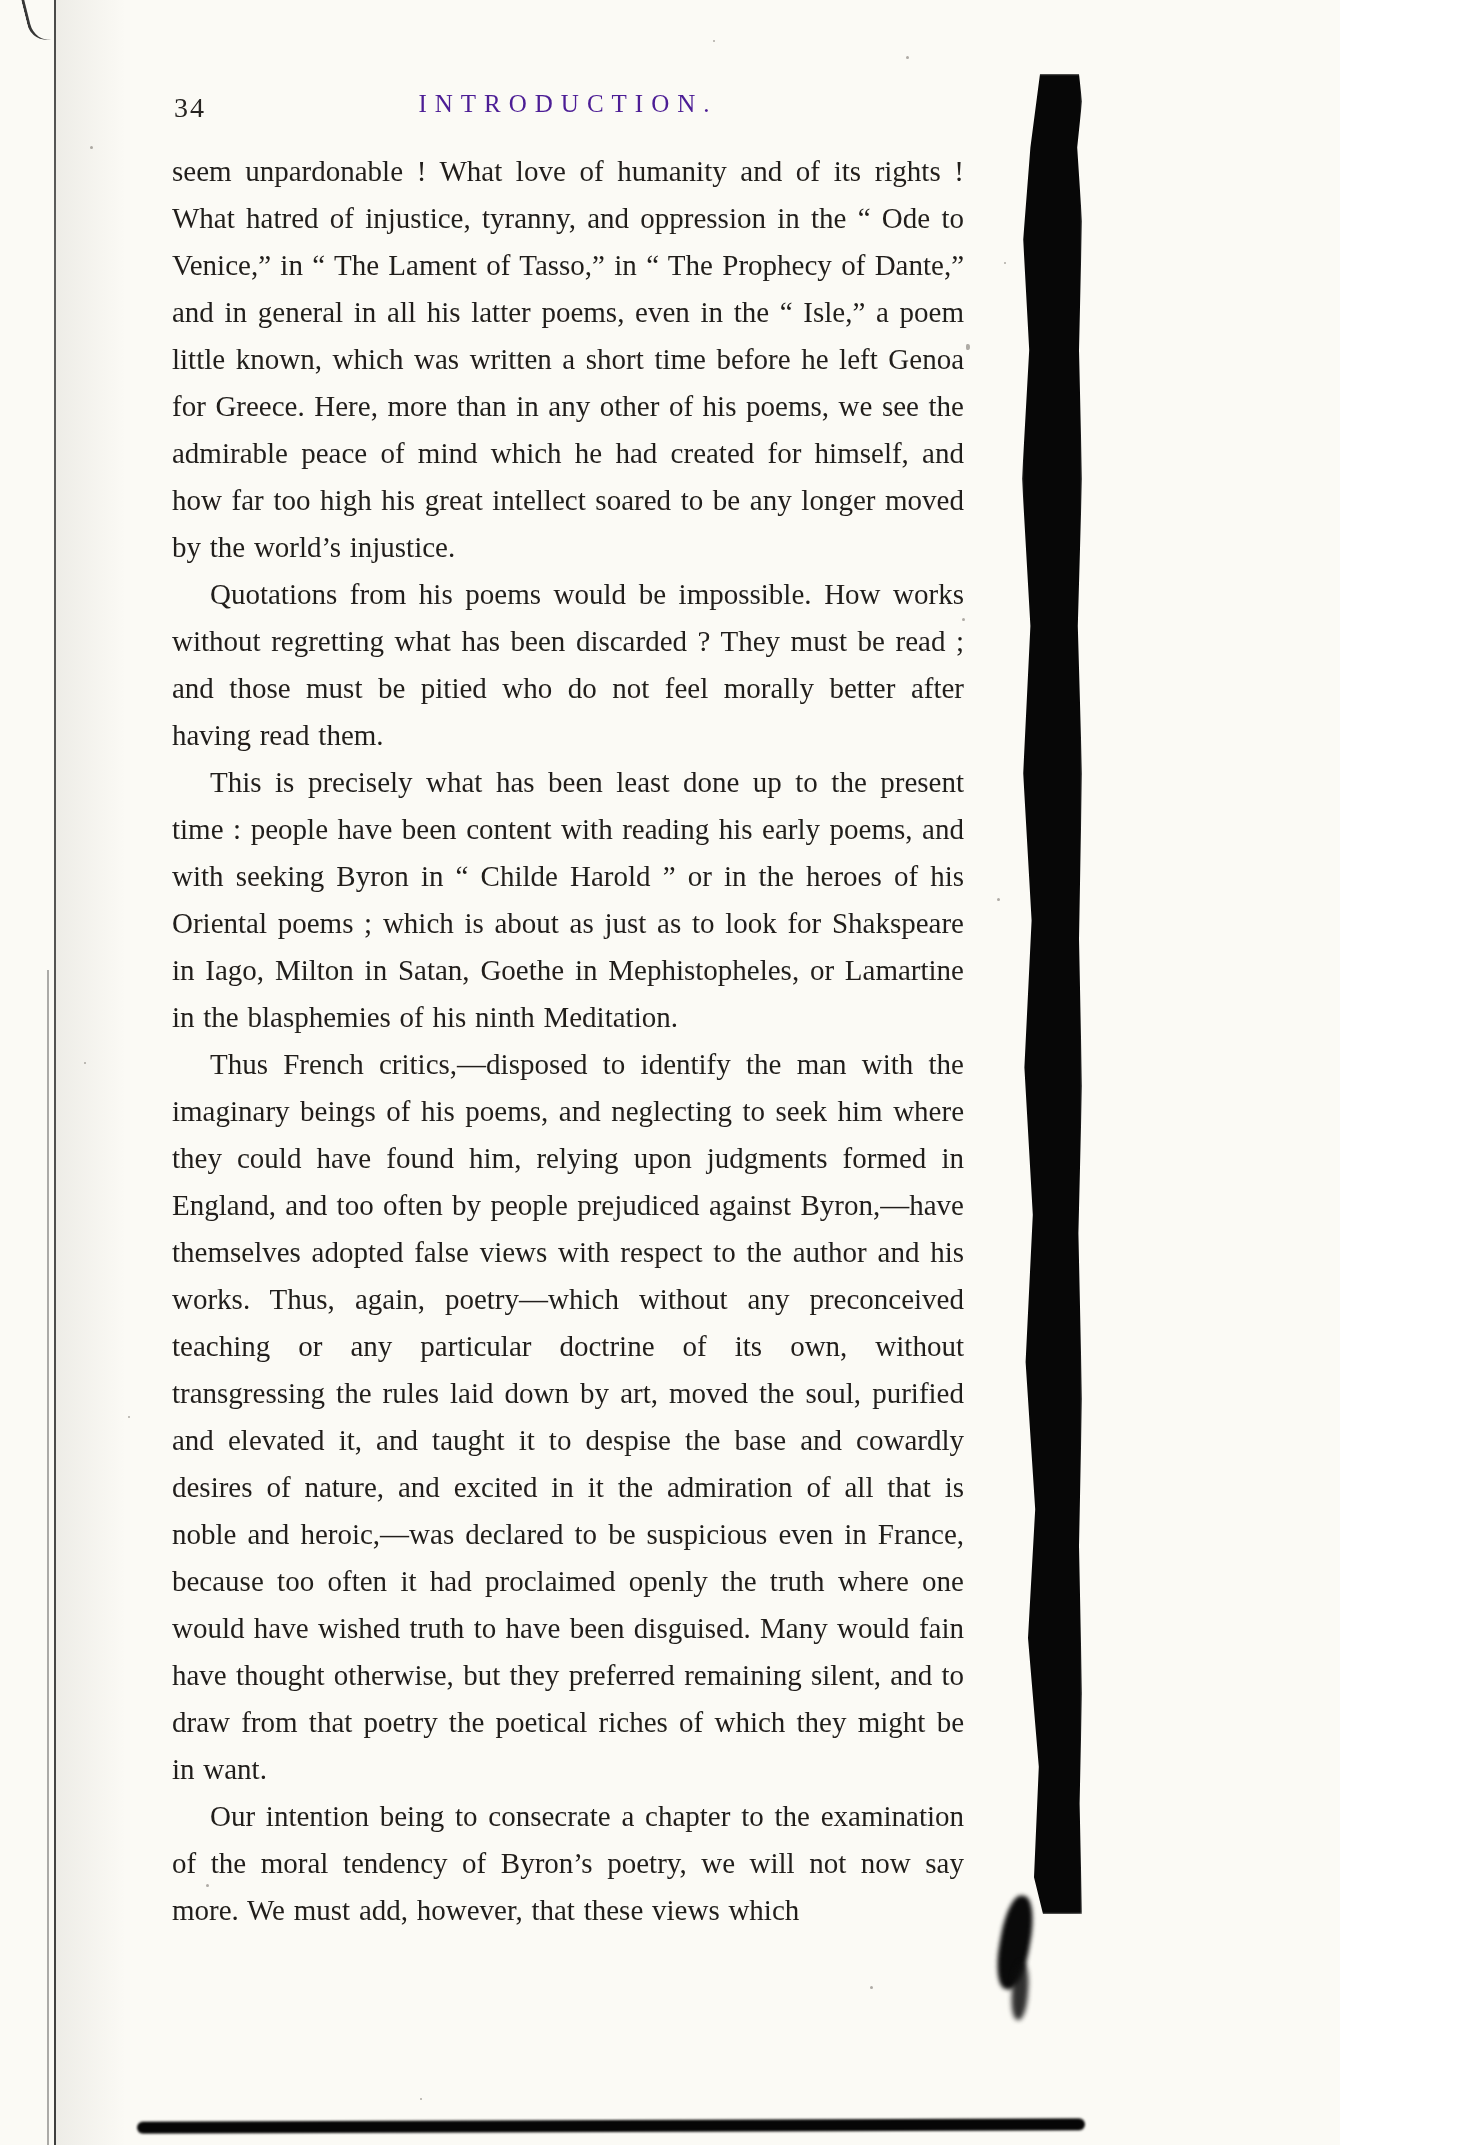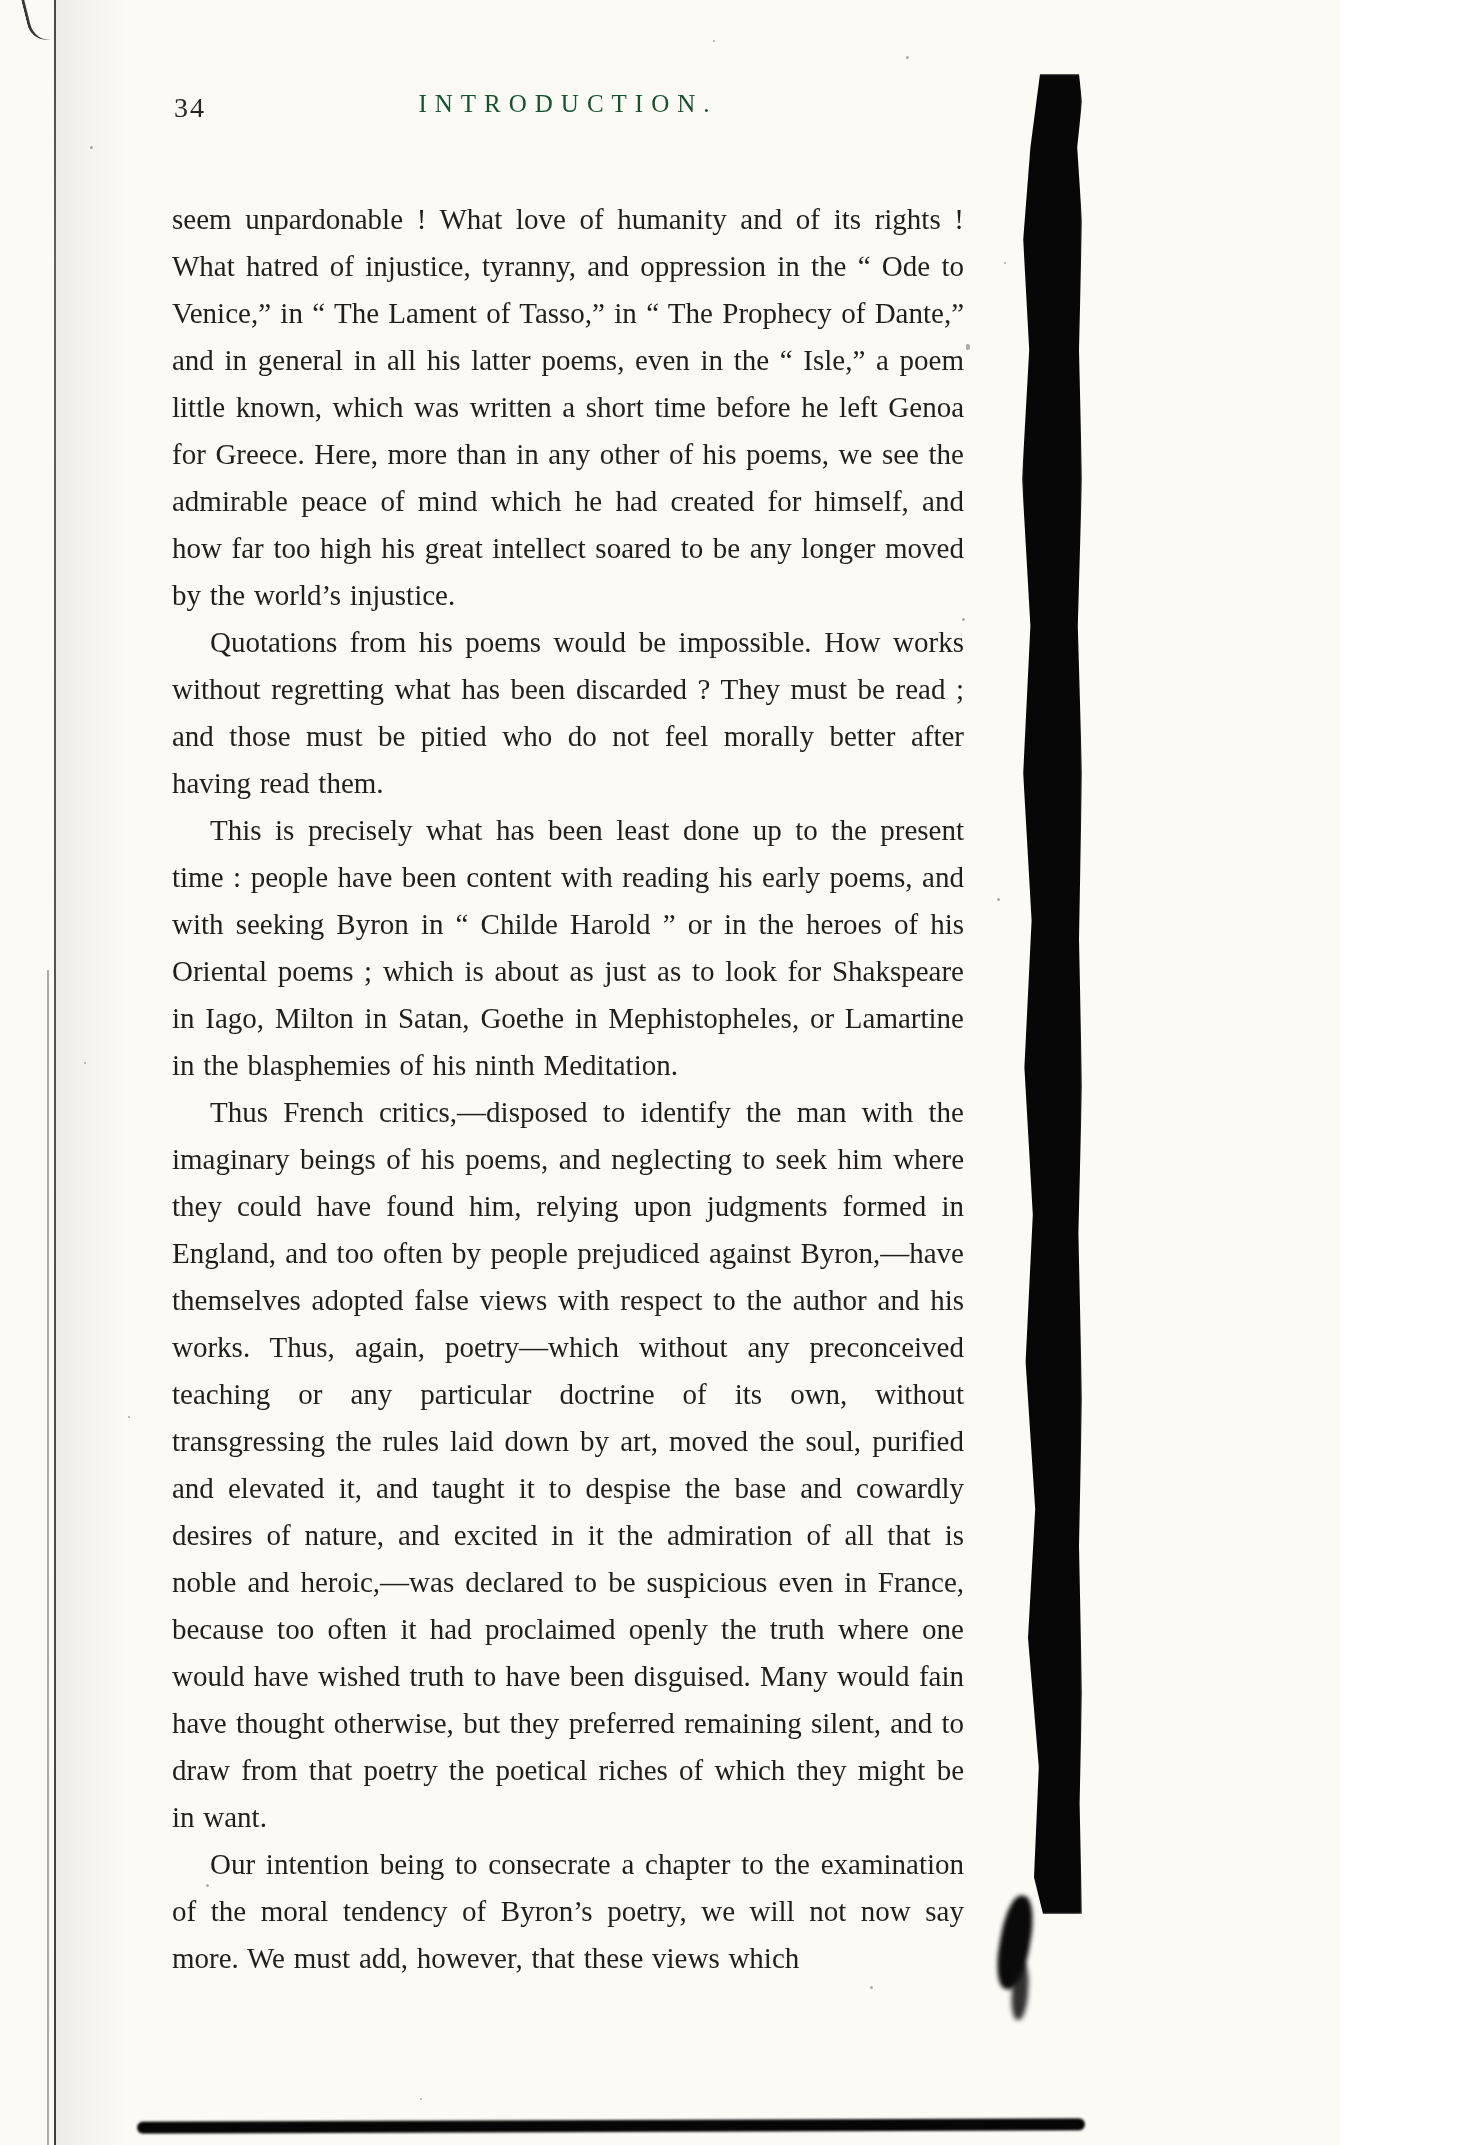--- a/index.html
+++ b/index.html
@@ -38,32 +38,32 @@
 
   .header-row {
     position: absolute; left: 172px; top: 90px; width: 792px; height: 40px;
   }
   .page-number {
     position: absolute; left: 2px; top: 2px;
     font-size: 28px; letter-spacing: 2px; color: #262320;
   }
   .running-head {
     display: block; text-align: center;
-    font-size: 25px; letter-spacing: 8px; color: #14532d;
+    font-size: 25px; letter-spacing: 8px; color: #4c1d95;
   }
 
   .body-text {
     position: absolute; left: 172px; top: 148px; width: 792px;
     font-size: 29px; line-height: 47px;
     text-align: justify;
     word-spacing: 1.5px;
     color: #211e1b;
   }
   .para { margin: 0; text-indent: 38px; }
-  .para.first { text-indent: 0; margin-top: 48px; }
+  .para.first { text-indent: 0; }
 
   
   .ink-band {
     position: absolute; left: 1022px; top: 74px; width: 60px; height: 1840px;
     background: #070707;
     filter: blur(1.2px) drop-shadow(-4px 0 6px rgba(20,20,20,0.35));
     clip-path: polygon(
       30% 0%, 95% 0%, 100% 1.5%, 92% 4%, 100% 8%, 95% 15%, 100% 22%, 93% 30%,
       100% 38%, 95% 47%, 100% 55%, 94% 63%, 100% 72%, 95% 80%, 100% 88%,
       96% 94%, 100% 100%, 35% 100%, 20% 98%, 28% 92%, 10% 85%, 22% 78%,

